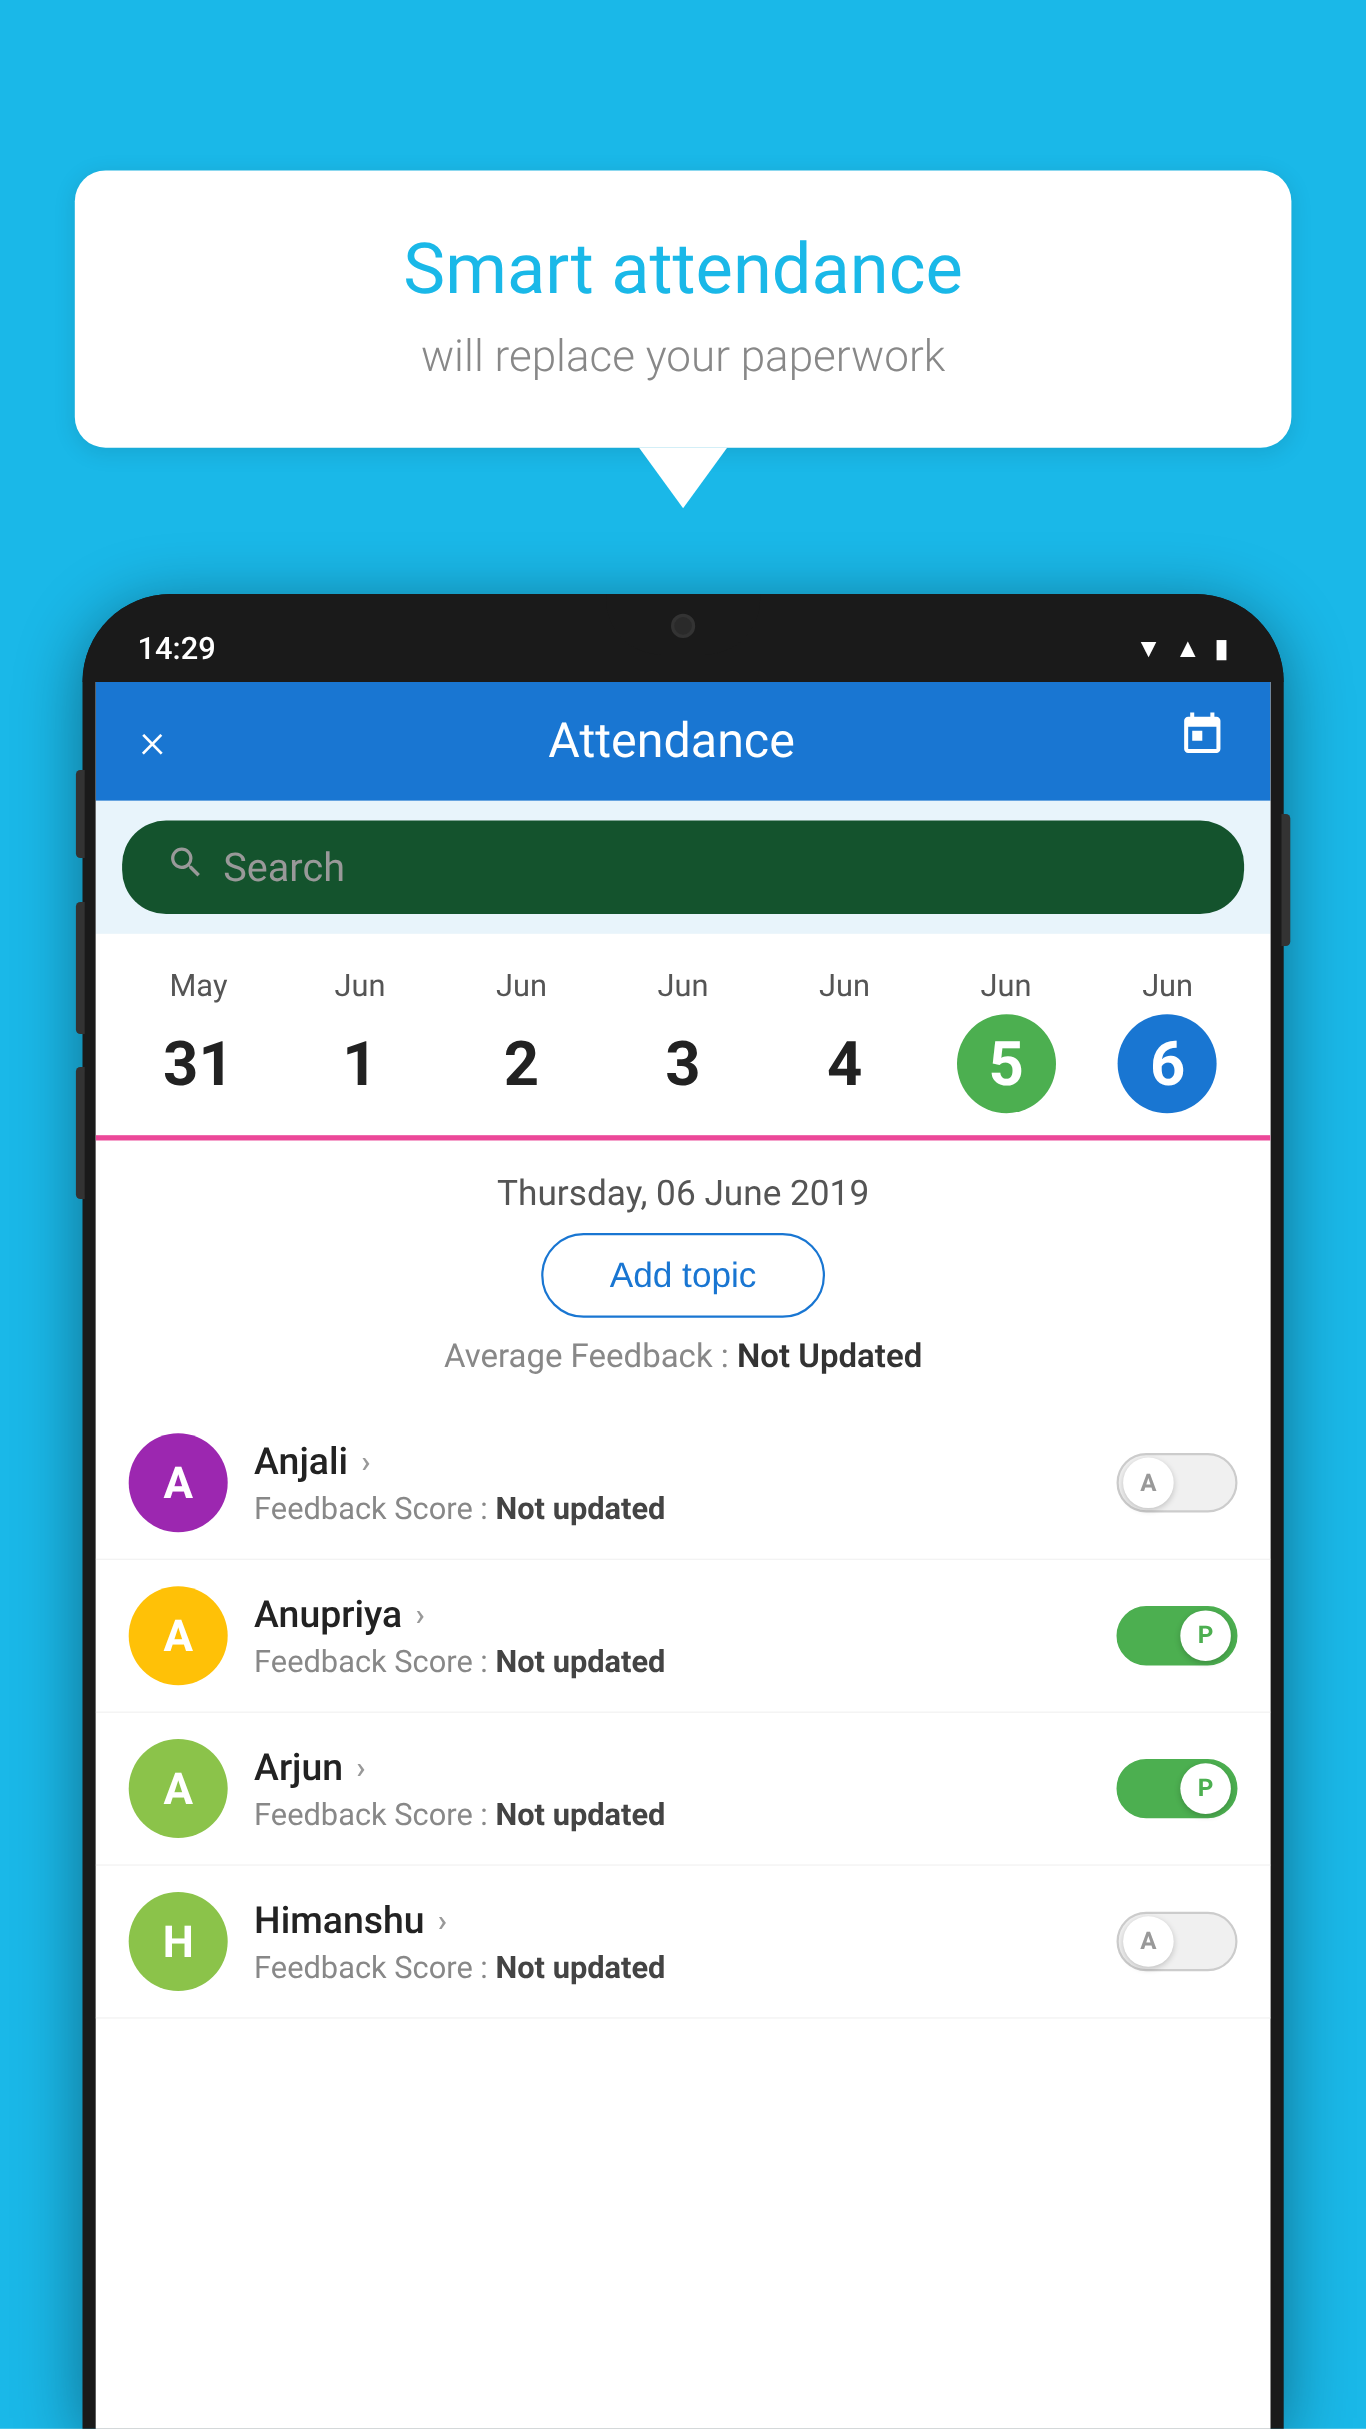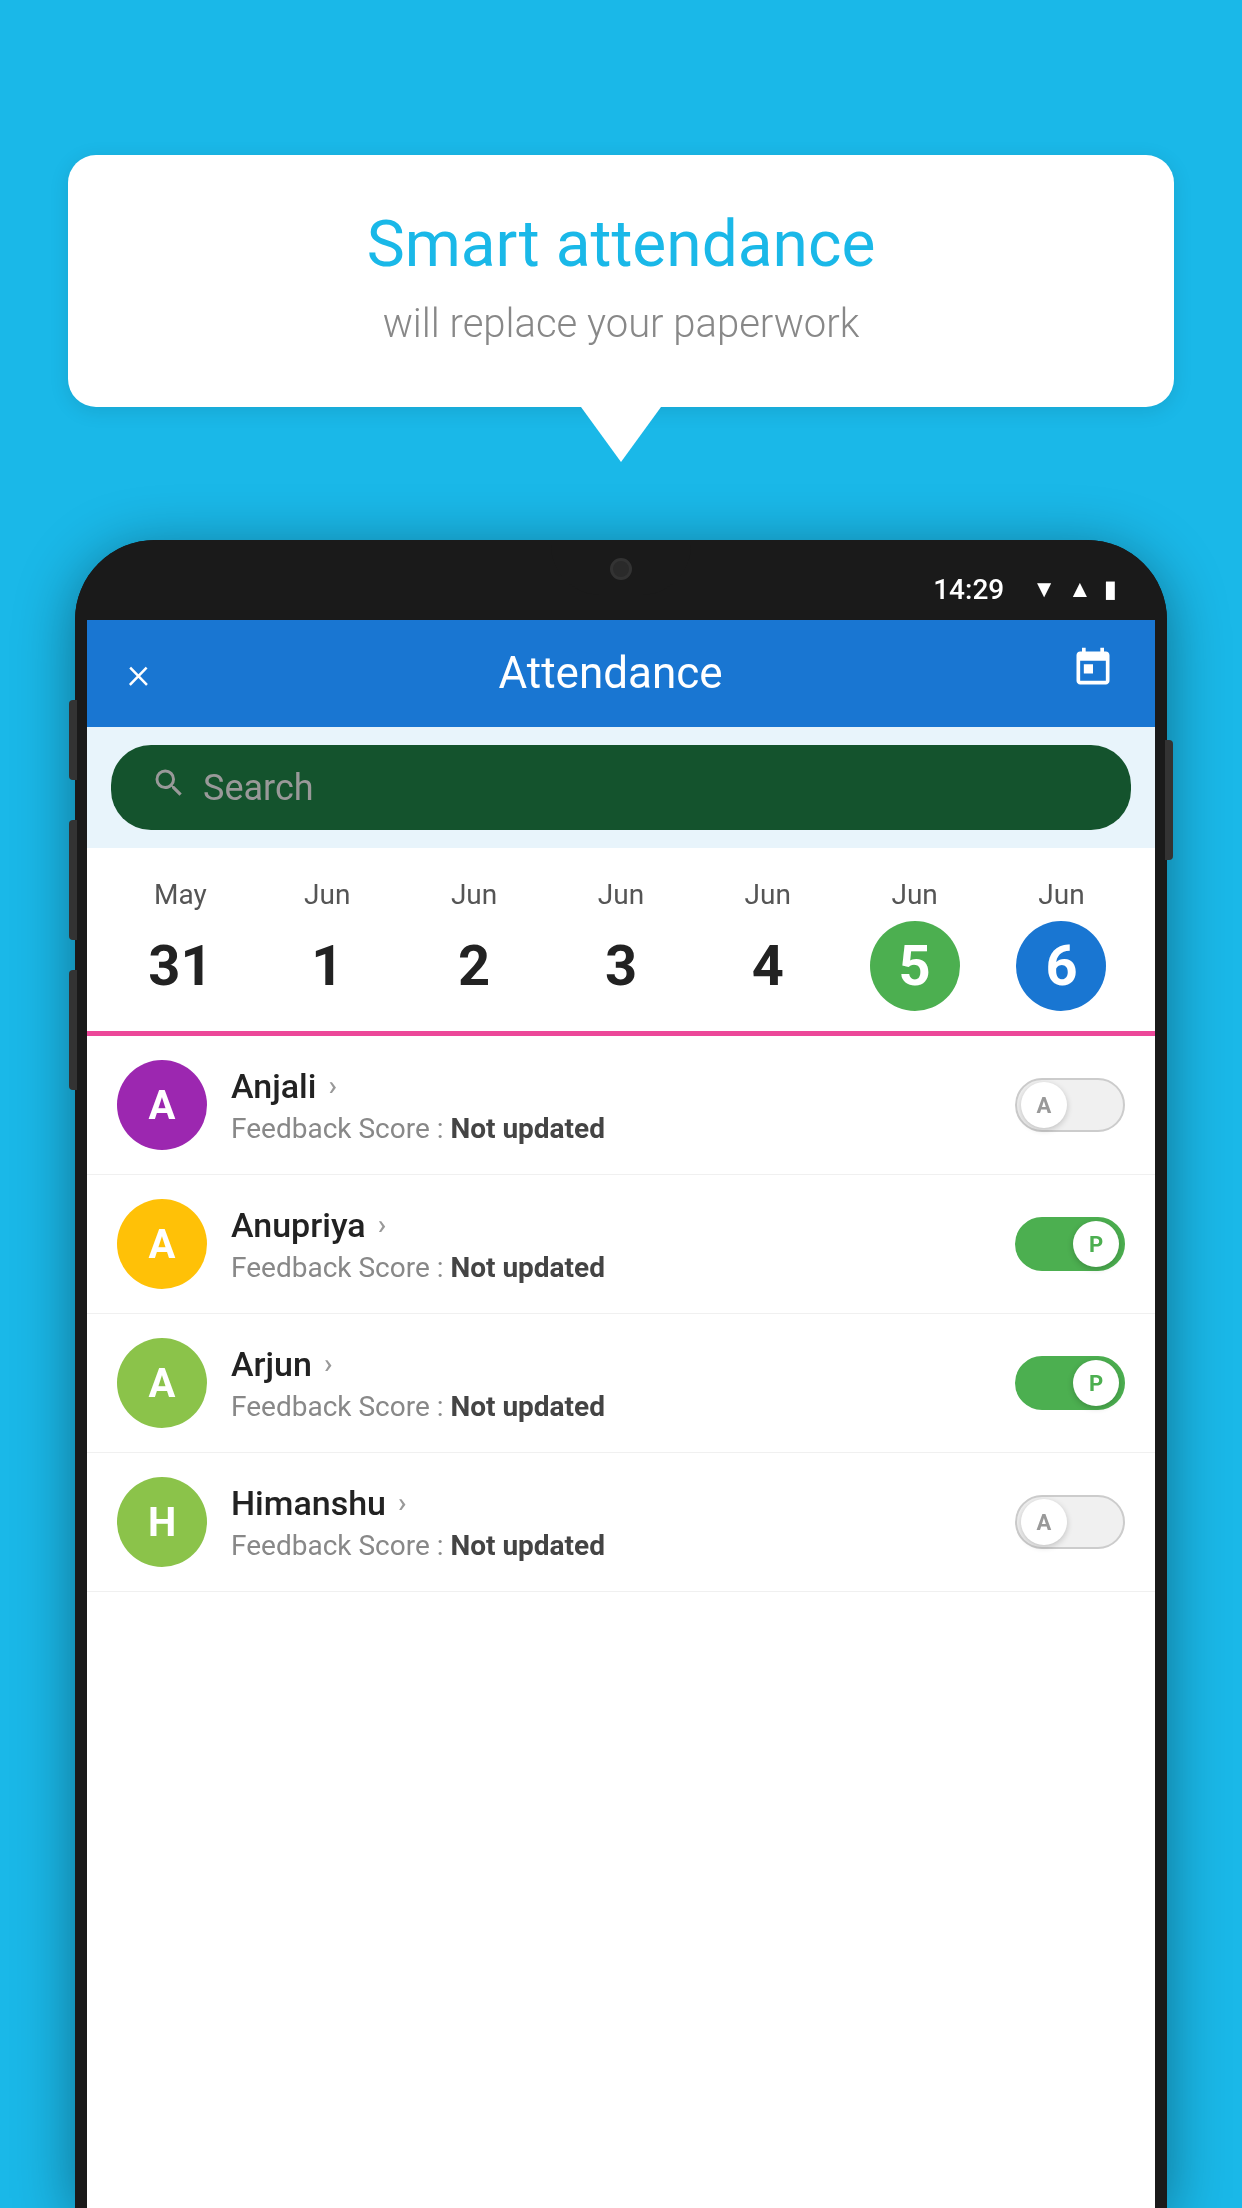--- a/index.html
+++ b/index.html
@@ -69,21 +69,21 @@
       position: absolute;
       top: 0;
       left: 0;
       right: 0;
       height: 80px;
       background: #1a1a1a;
       border-radius: 80px 80px 0 0;
       z-index: 10;
       display: flex;
       align-items: center;
-      justify-content: flex-end;
+      justify-content: space-between;
       padding: 18px 50px 0;
       gap: 28px;
     }
 
     .status-time {
       color: white;
       font-size: 28px;
       font-weight: 500;
     }
 
@@ -490,20 +490,27 @@
         <div class="cal-day">
           <div class="cal-month">Jun</div>
           <div class="cal-date today">5</div>
         </div>
         <div class="cal-day">
           <div class="cal-month">Jun</div>
           <div class="cal-date selected">6</div>
         </div>
       </div>
 
+    <div class="date-info">
+      <div class="date-label">Thursday, 06 June 2019</div>
+      <button class="add-topic-btn">Add topic</button>
+      <div class="avg-feedback">
+        <span>Average Feedback : </span><strong>Not Updated</strong>
+      </div>
+    </div>
 
     <div class="student-list">
 
     <div class="student-item">
           <div class="student-avatar" style="background: rgb(156, 39, 176);">A</div>
           <div class="student-info">
             <div class="student-name">Anjali <span class="chevron">›</span></div>
             <div class="student-score">Feedback Score : <strong>Not updated</strong></div>
           </div>
           <div class="toggle-container">

